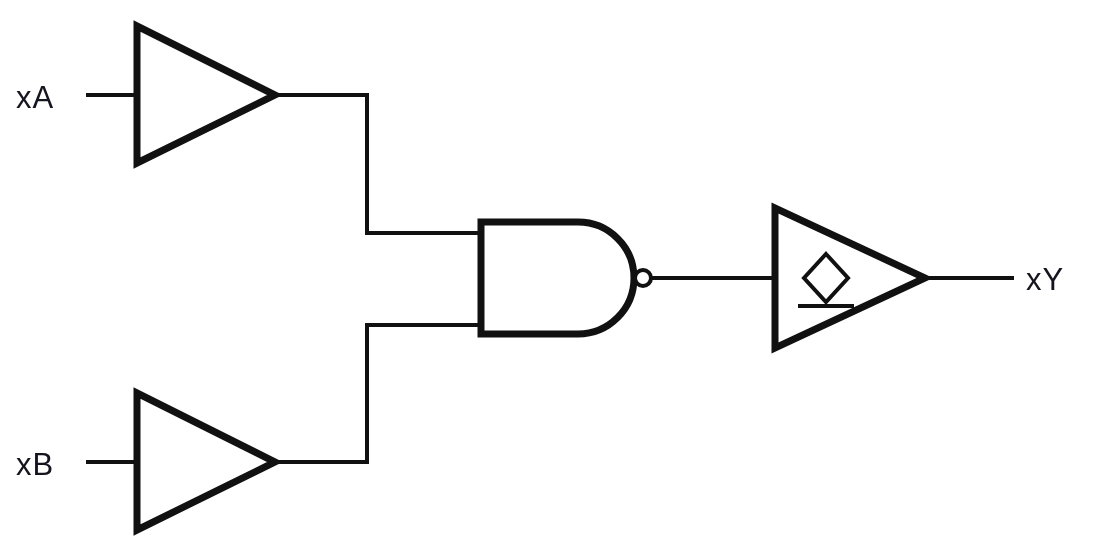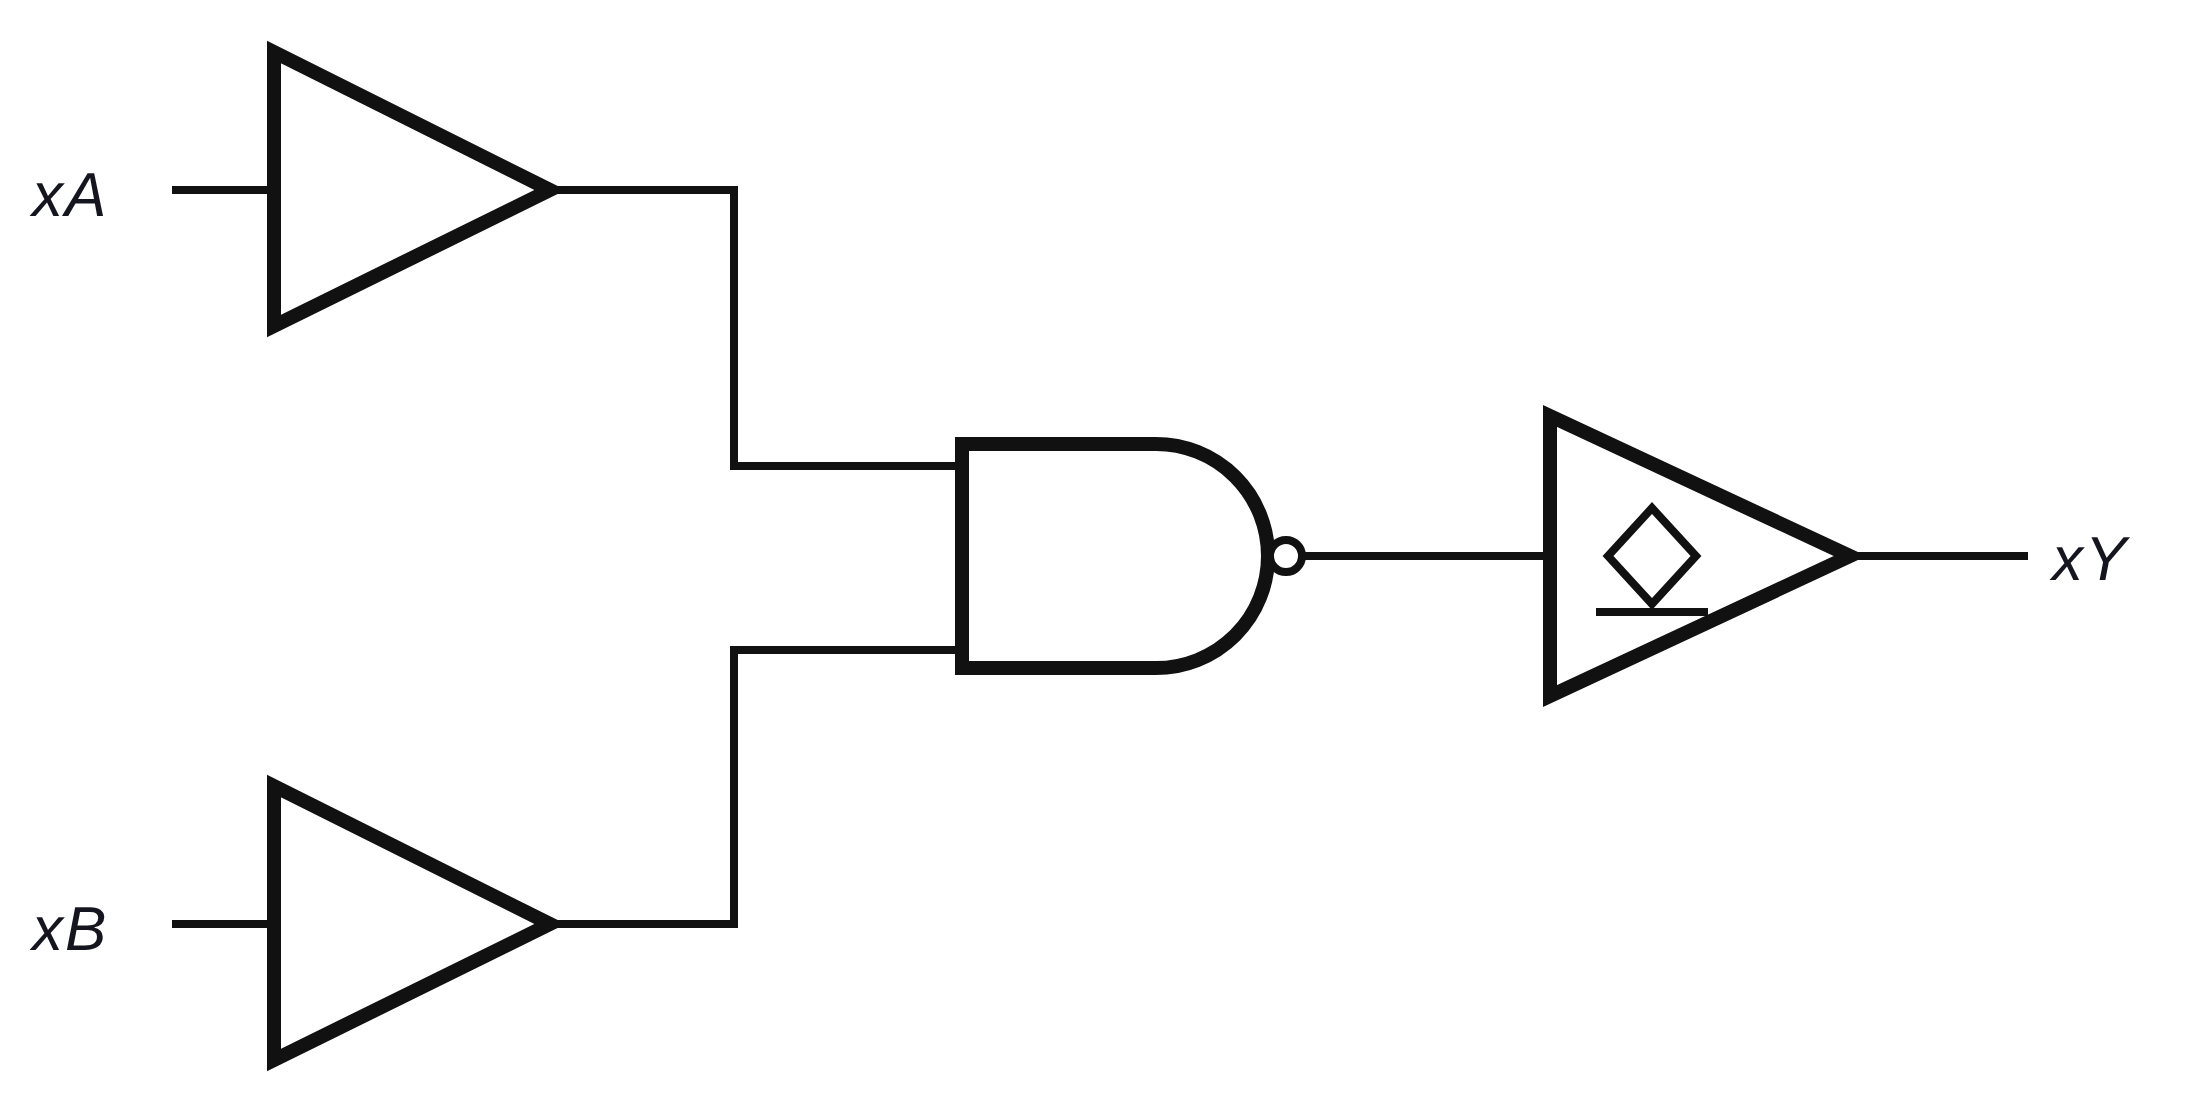--- a/index.html
+++ b/index.html
@@ -9,21 +9,20 @@
   }
   body {
     font-family: "Liberation Sans", sans-serif;
   }
   #canvas {
     position: relative;
     width: 1100px;
     height: 560px;
     background: #ffffff;
     overflow: hidden;
-    font-style: italic;
   }
   #schematic {
     position: absolute;
     top: 0;
     left: 0;
     width: 1100px;
     height: 560px;
   }
   .wire {
     fill: none;

